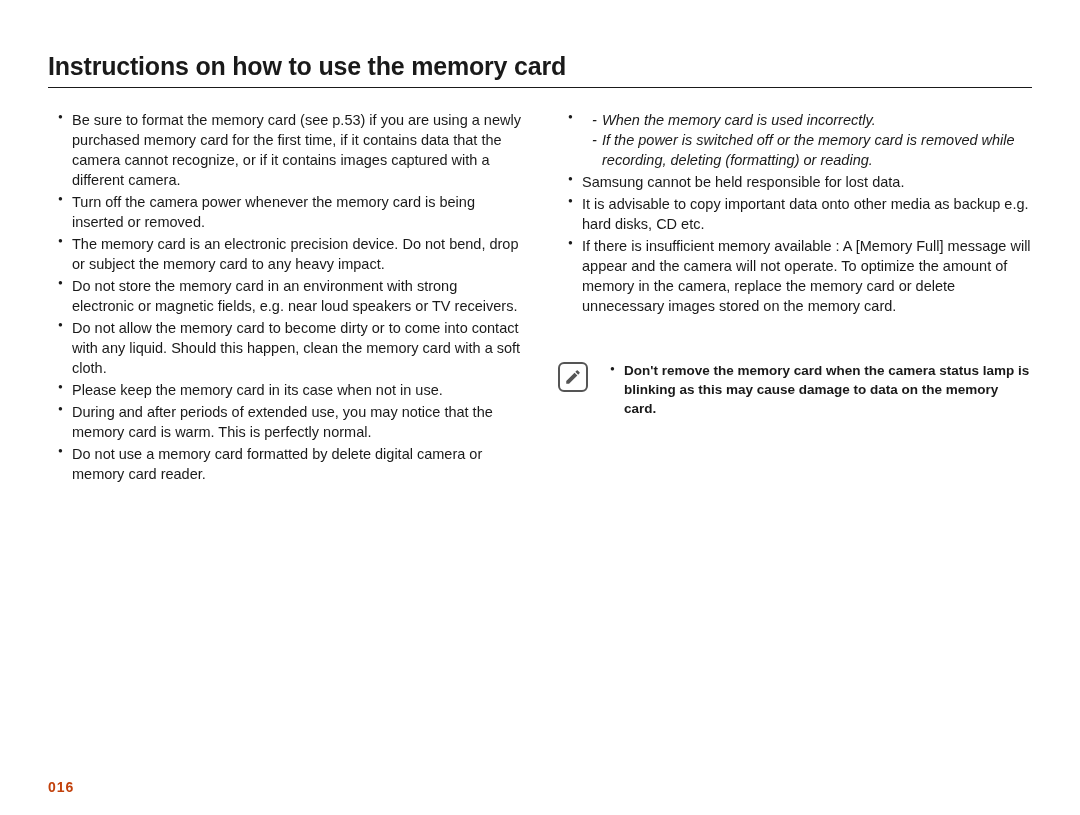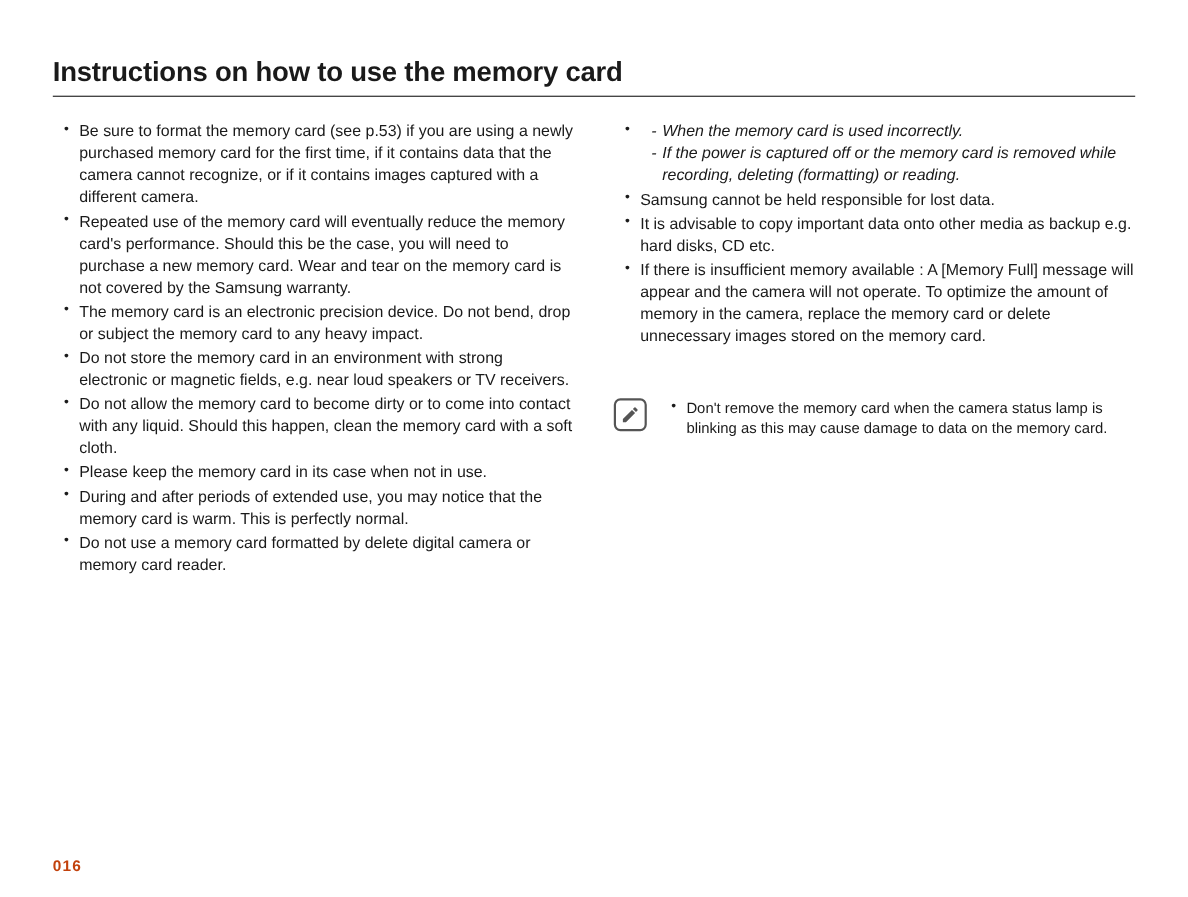--- a/index.html
+++ b/index.html
@@ -9,52 +9,52 @@
   .cols { display: flex; gap: 36px; }
   .col { flex: 1; font-size: 14.5px; line-height: 1.38; }
   .col ul { list-style: none; padding-left: 10px; }
   .col > ul > li { position: relative; padding-left: 14px; margin-bottom: 2px; }
   .col > ul > li::before { content: "\25CF"; position: absolute; left: 0; top: 1px; font-size: 8px; }
   .sub { padding-left: 10px; font-style: italic; }
   .sub div { position: relative; padding-left: 10px; }
   .sub div::before { content: "-"; position: absolute; left: 0; top: 0; }
   .note { margin-top: 46px; display: flex; align-items: flex-start; gap: 12px; }
   .note-icon { flex-shrink: 0; width: 30px; height: 30px; border: 2px solid #555; border-radius: 6px; display: flex; align-items: center; justify-content: center; }
-  .note ul { list-style: none; flex: 1; font-size: 13.5px; line-height: 1.4; }
+  .note ul { list-style: none; flex: 1; font-size: 13.5px; line-height: 1.4; font-weight: bold; }
   .note ul li { position: relative; padding-left: 14px; }
   .note ul li::before { content: "\25CF"; position: absolute; left: 0; top: 1px; font-size: 8px; }
   .pagenum { position: absolute; left: 48px; bottom: 20px; font-size: 14px; font-weight: bold; color: #c2410c; letter-spacing: 1px; }
 </style>
 </head>
 <body>
 
 <div class="page">
   <h1 class="title">Instructions on how to use the memory card</h1>
 
   <div class="cols">
 
     <div class="col">
       <ul>
         <li>Be sure to format the memory card (see p.53) if you are using a newly purchased memory card for the first time, if it contains data that the camera cannot recognize, or if it contains images captured with a different camera.</li>
-        <li>Repeated use of the memory card will eventually reduce the memory card's performance. Should this be the case, you will need to purchase a new memory card. Wear and tear on the memory card is not covered by the Samsung warranty.</li>
+        <li>Turn off the camera power whenever the memory card is being inserted or removed.</li>
         <li>The memory card is an electronic precision device. Do not bend, drop or subject the memory card to any heavy impact.</li>
         <li>Do not store the memory card in an environment with strong electronic or magnetic fields, e.g. near loud speakers or TV receivers.</li>
         <li>Do not allow the memory card to become dirty or to come into contact with any liquid. Should this happen, clean the memory card with a soft cloth.</li>
         <li>Please keep the memory card in its case when not in use.</li>
         <li>During and after periods of extended use, you may notice that the memory card is warm. This is perfectly normal.</li>
         <li>Do not use a memory card formatted by delete digital camera or memory card reader.</li>
       </ul>
     </div>
 
     <div class="col">
       <ul>
         <li>
           <div class="sub">
             <div>When the memory card is used incorrectly.</div>
-            <div>If the power is captured off or the memory card is removed while recording, deleting (formatting) or reading.</div>
+            <div>If the power is switched off or the memory card is removed while recording, deleting (formatting) or reading.</div>
           </div>
         </li>
         <li>Samsung cannot be held responsible for lost data.</li>
         <li>It is advisable to copy important data onto other media as backup e.g. hard disks, CD etc.</li>
         <li>If there is insufficient memory available : A [Memory Full] message will appear and the camera will not operate. To optimize the amount of memory in the camera, replace the memory card or delete unnecessary images stored on the memory card.</li>
       </ul>
 
       <div class="note">
         <div class="note-icon">
           <svg width="18" height="18" viewBox="0 0 24 24">

